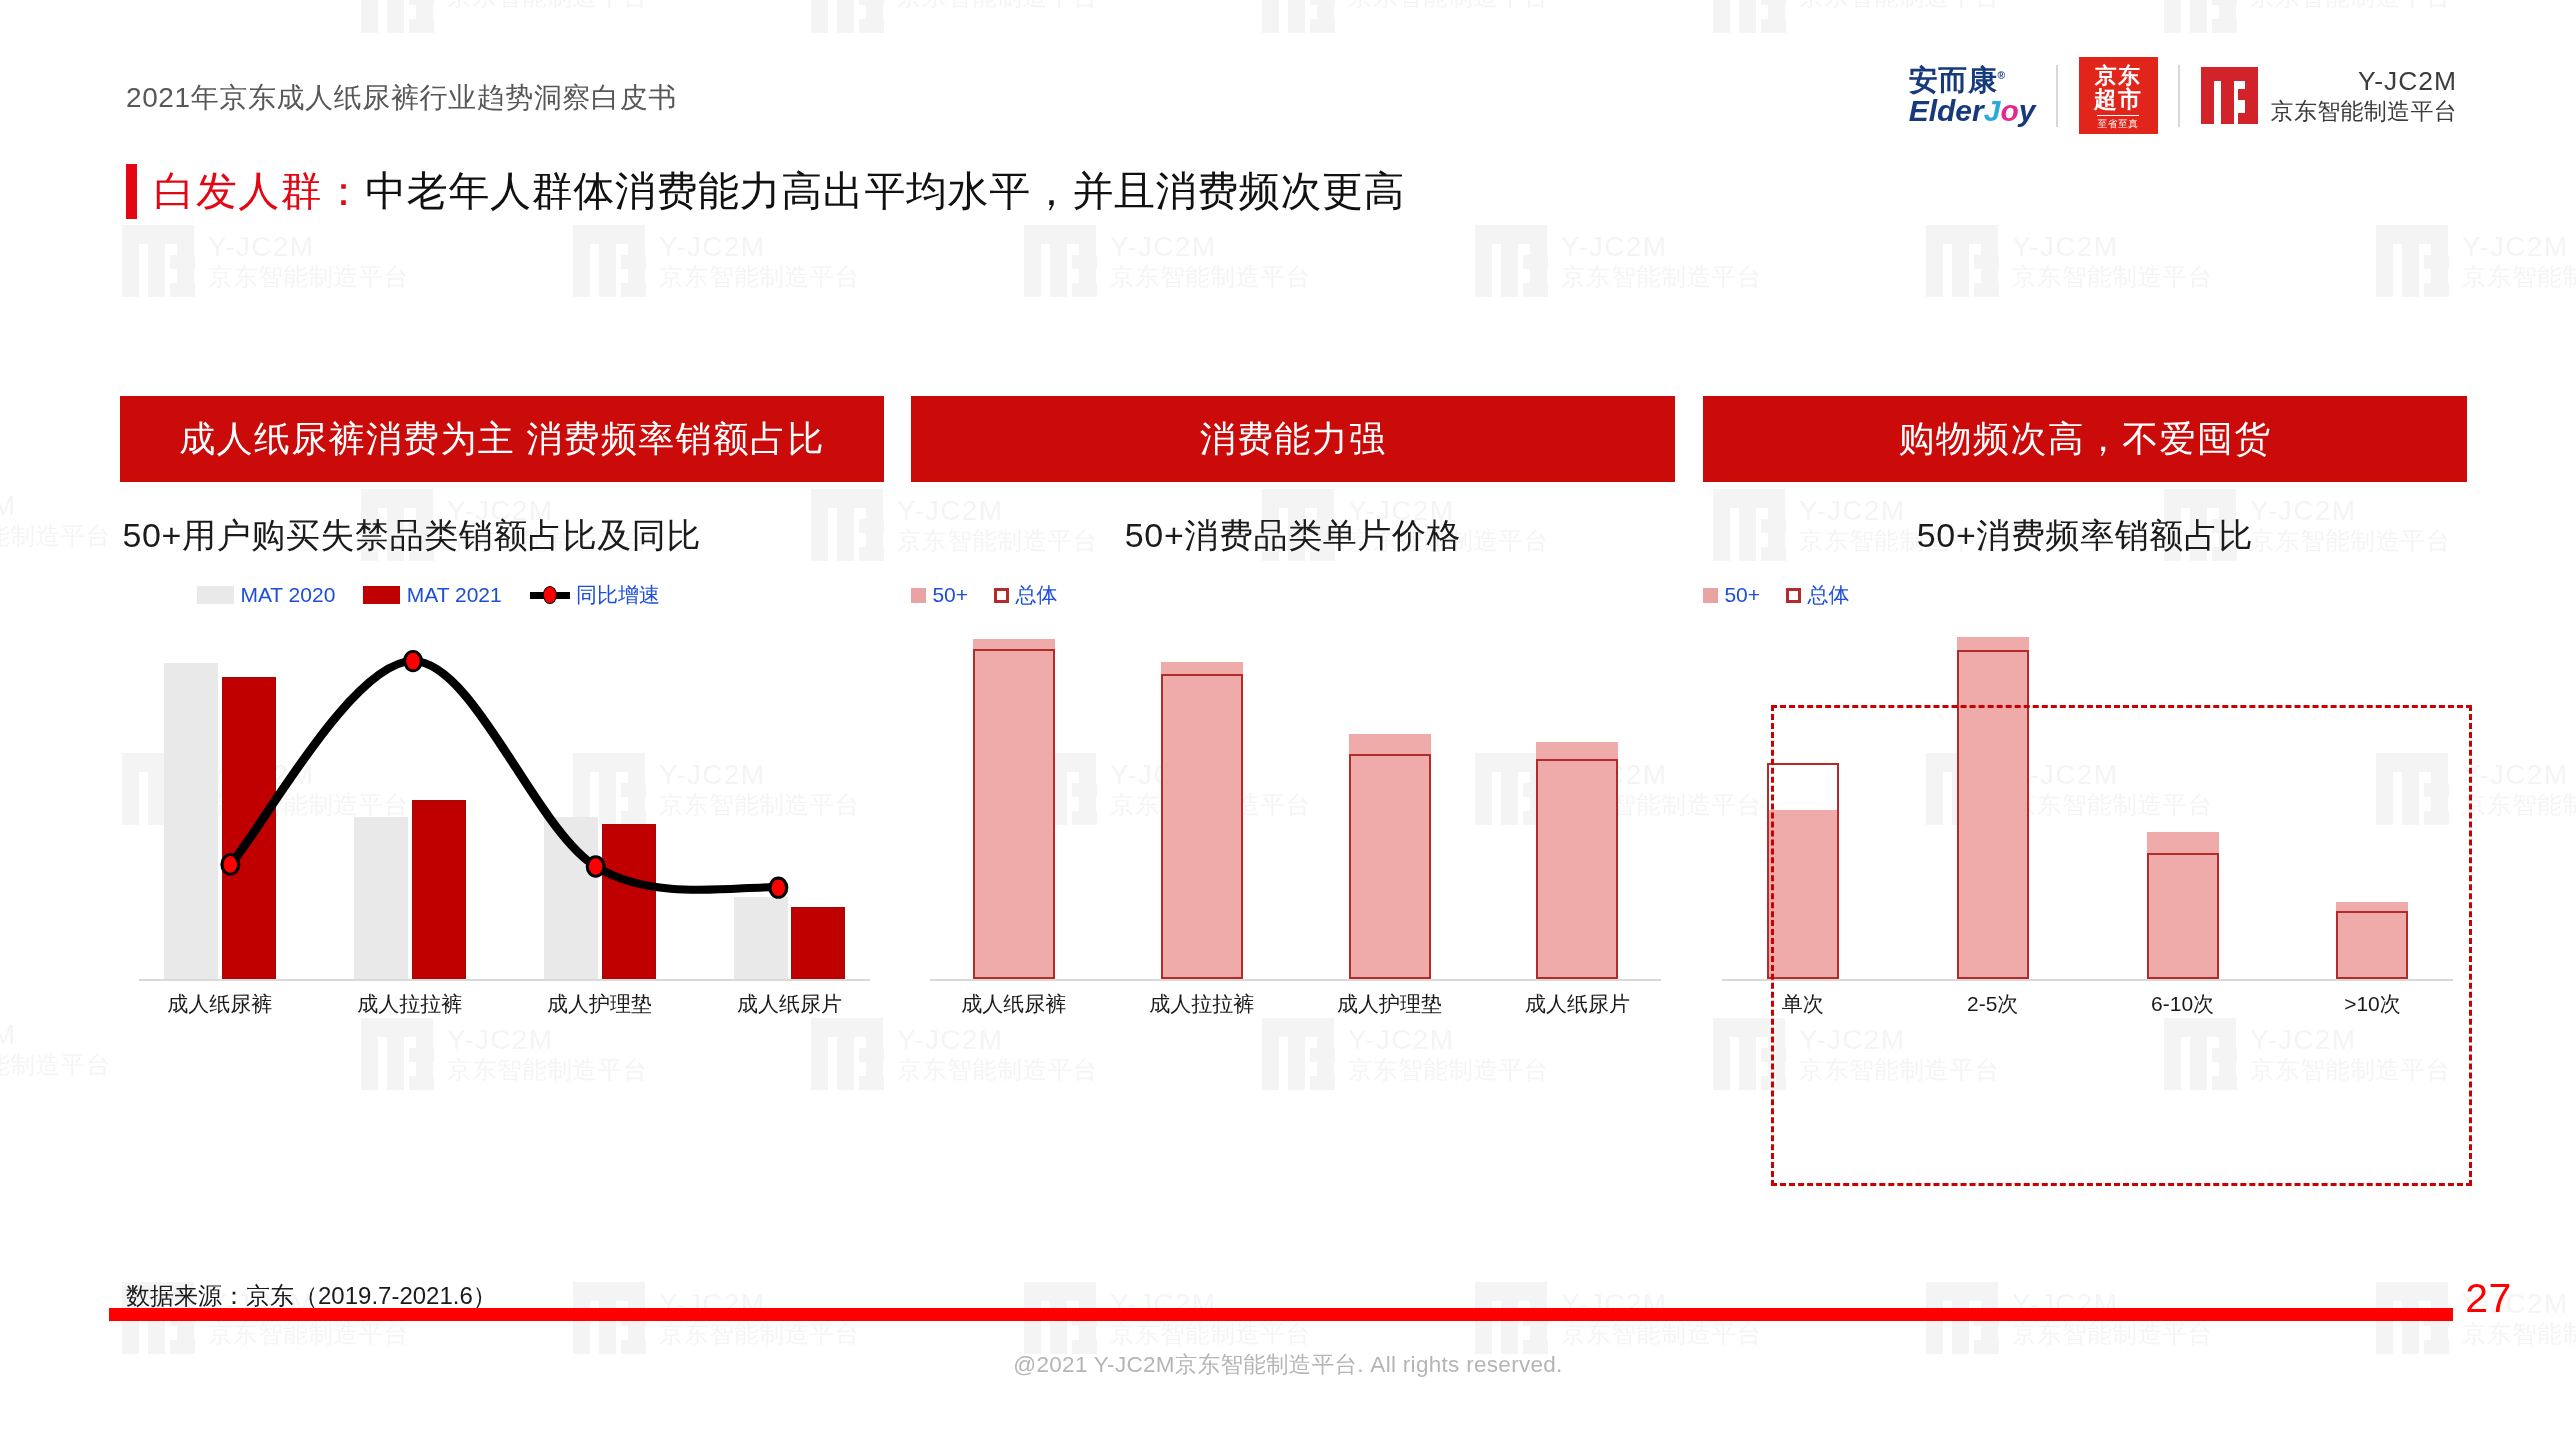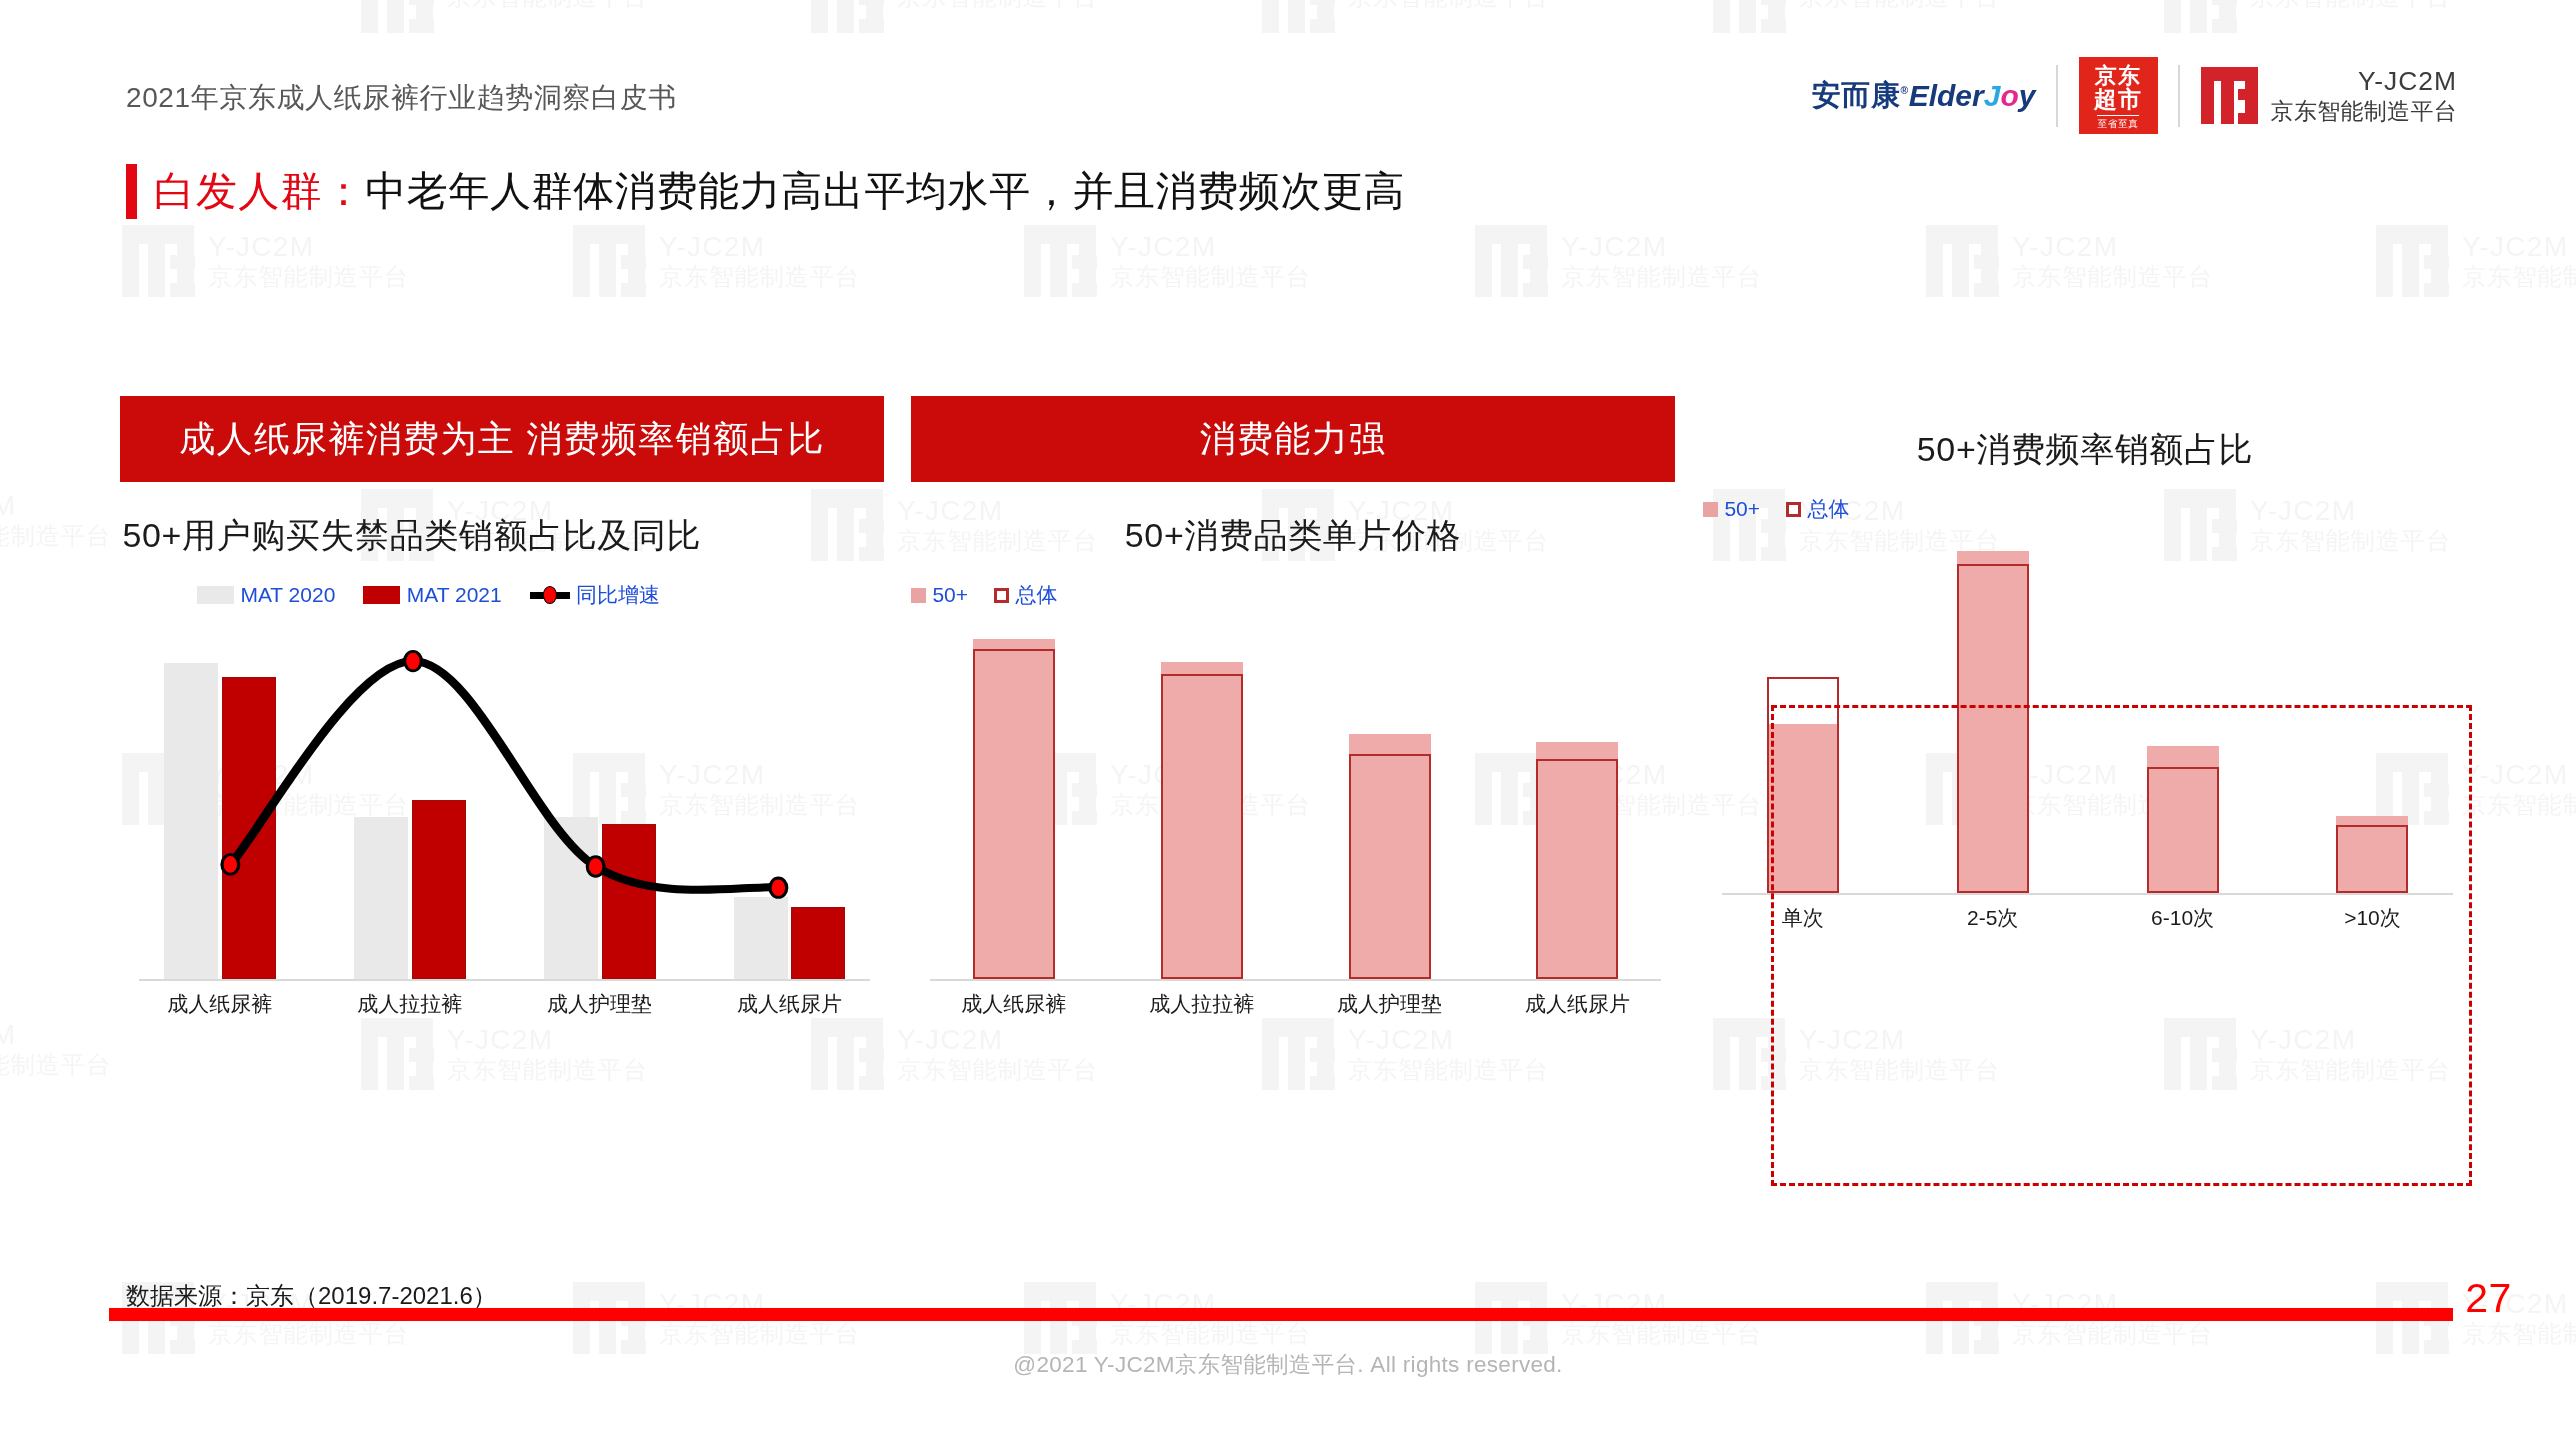--- a/index.html
+++ b/index.html
@@ -57,21 +57,21 @@
     white-space: nowrap;
   }
   #logo-bar {
     position: absolute; right: 119px; top: 57px;
     display: flex; align-items: center; gap: 0px;
   }
   .logo-sep {
     width: 1.9px; height: 62px; background: #d8d8d8; margin: 0 20.6px;
   }
   
-  #logo-elderjoy { display:flex; flex-direction:row; align-items:flex-start; }
+  #logo-elderjoy { display:flex; flex-direction:column; align-items:flex-start; }
   #ej-cn {
     font-size: 29px; font-weight: bold; color: #173a7c; letter-spacing: 0.6px;
     position: relative; line-height: 1.05;
   }
   #ej-reg { font-size: 10.3px; vertical-align: super; }
   #ej-en {
     font-size: 30px; font-weight: bold; font-style: italic; color:#173a7c;
     letter-spacing: 0px; line-height: 1.05; display:flex; align-items:baseline;
   }
   .ej-heart-cy { color:#2aa9e0; }
@@ -841,20 +841,21 @@
       <div class="xlabels" id="c2-xlabels">
           <div class="xlabel">成人纸尿裤</div>
           <div class="xlabel">成人拉拉裤</div>
           <div class="xlabel">成人护理垫</div>
           <div class="xlabel">成人纸尿片</div>
         </div>
     </div>
   </div>
 
   <div class="panel" id="panel-3">
+    <div class="panel-banner">购物频次高，不爱囤货</div>
     <div class="panel-subtitle">50+消费频率销额占比</div>
 
     <div class="legend">
       <div class="legend-item">
         <span class="sw-pink"></span>
         <span class="legend-label">50+</span>
       </div>
       <div class="legend-item">
         <span class="sw-hollow"></span>
         <span class="legend-label">总体</span>

